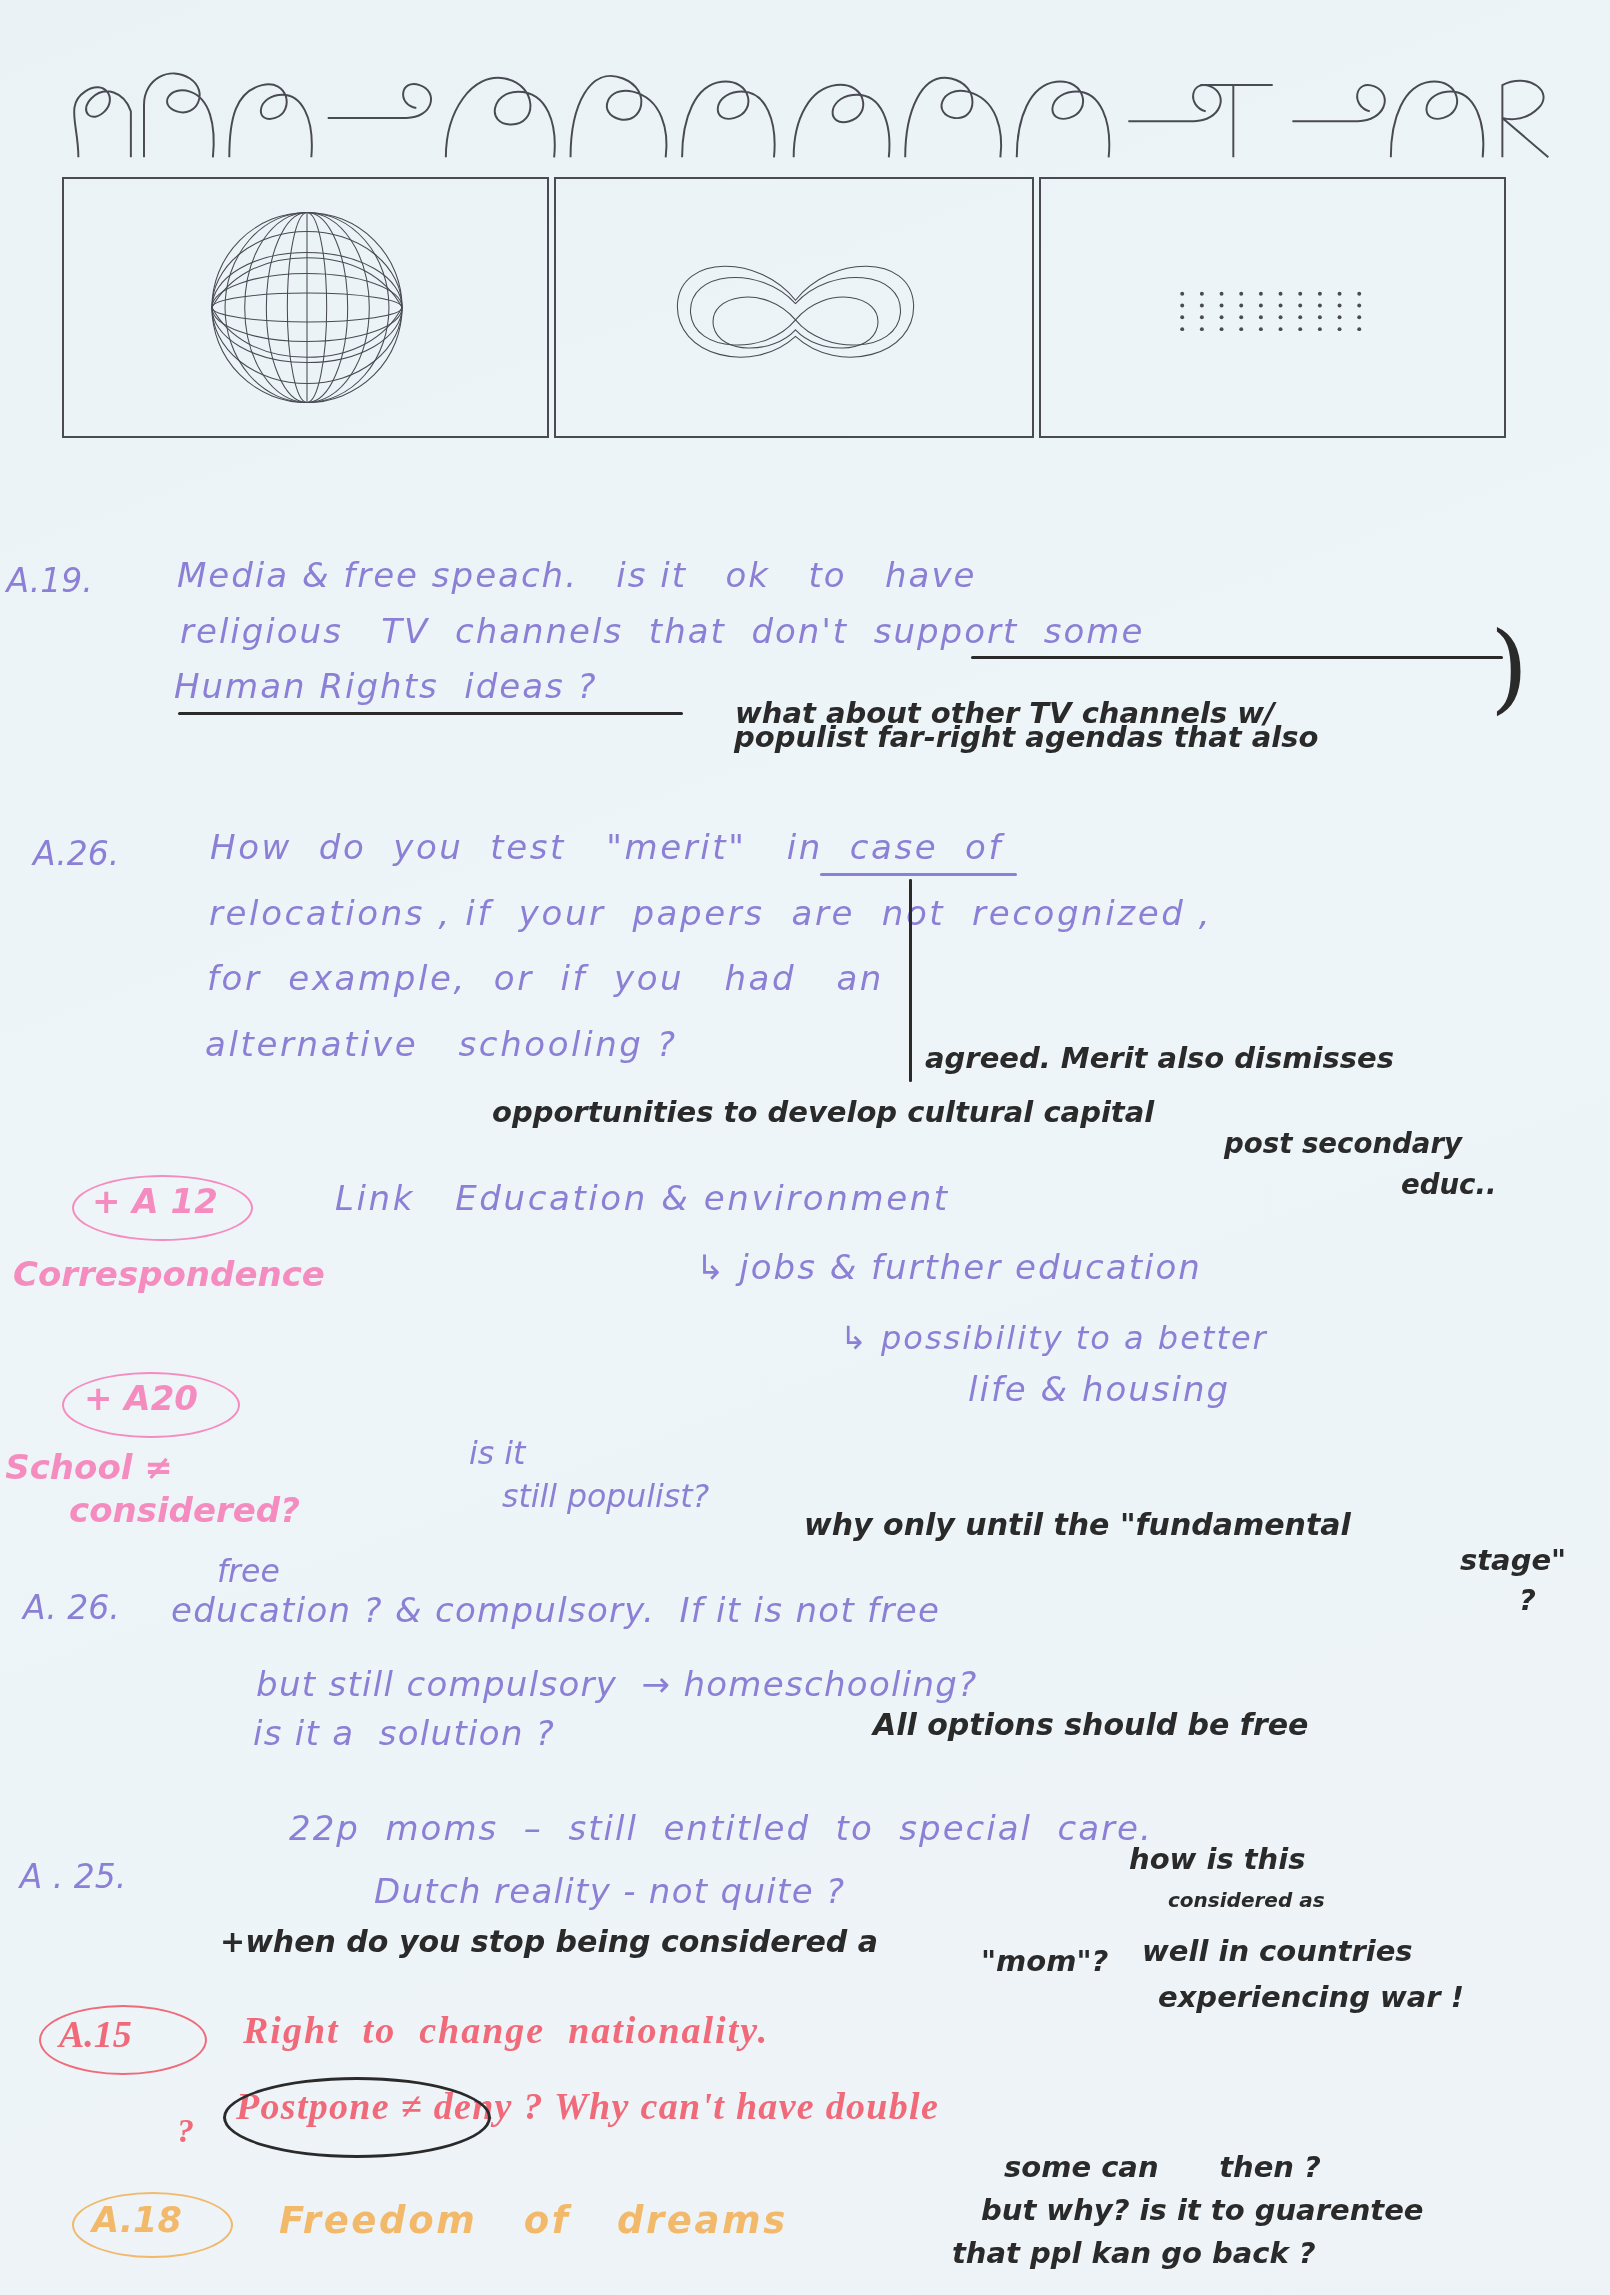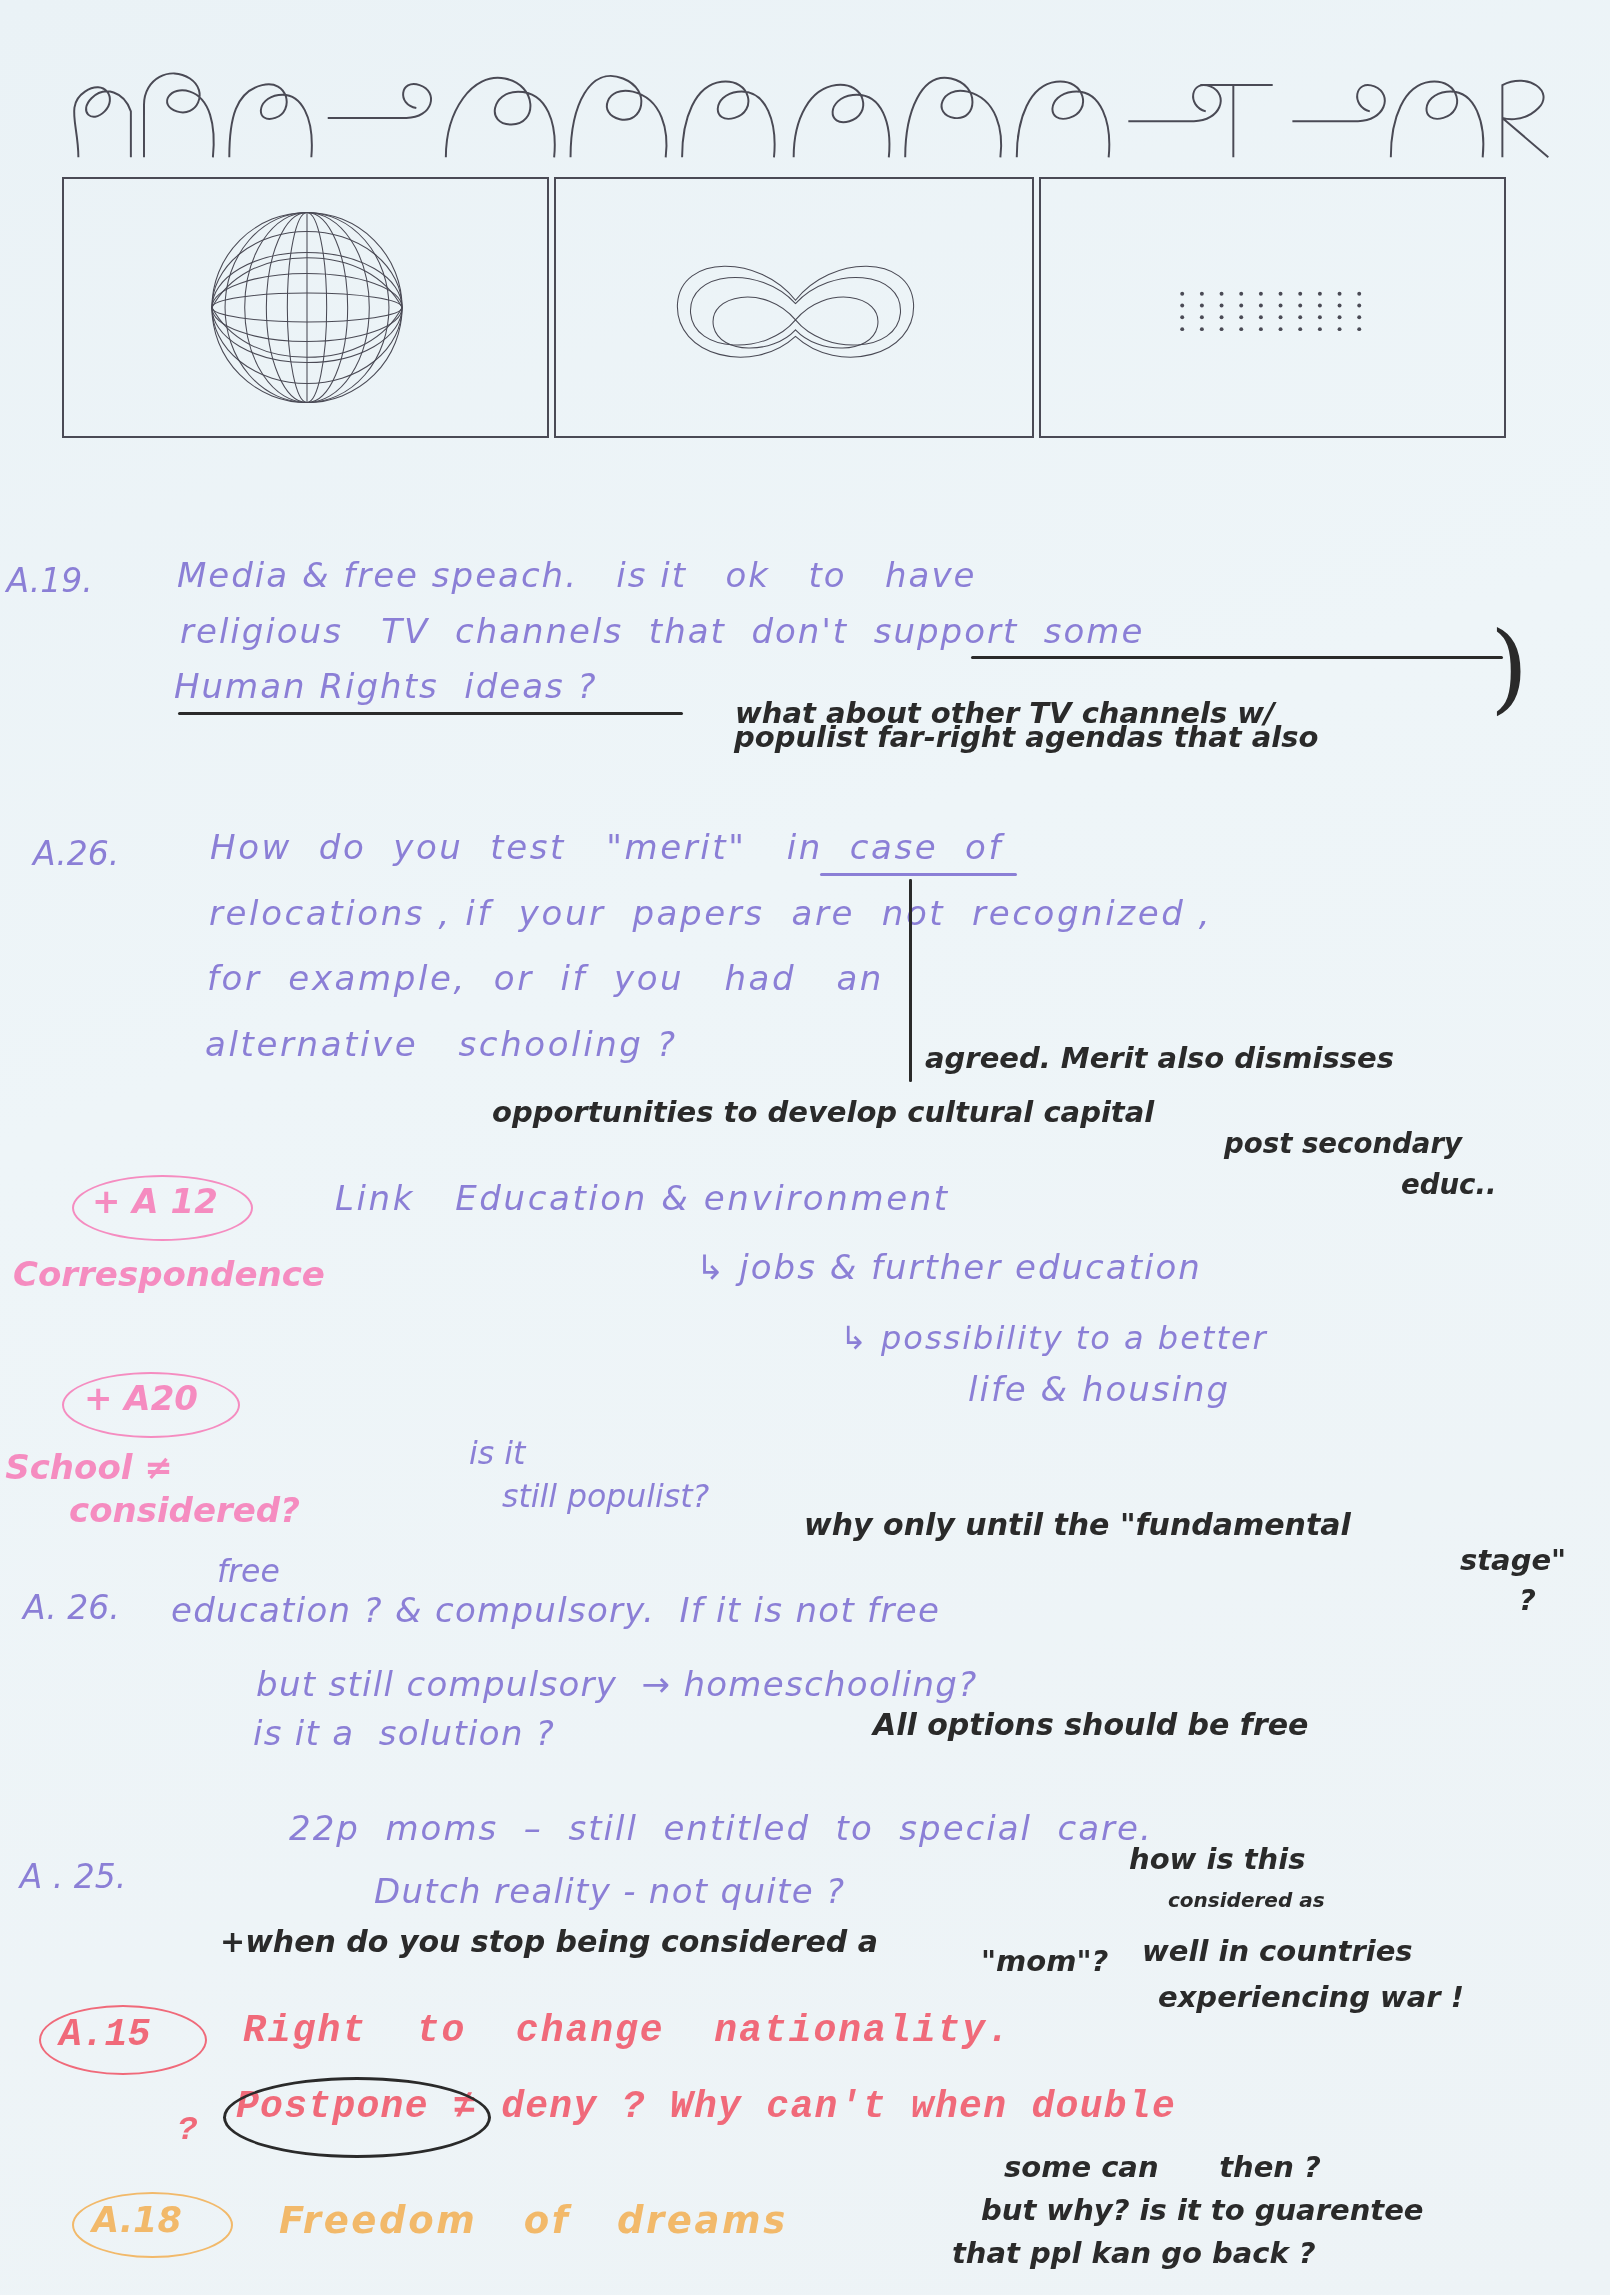--- a/index.html
+++ b/index.html
@@ -64,21 +64,21 @@
     font-weight: 600;
   }
   .pink {
     color: #f58cc0;
     font-family: "DejaVu Sans", sans-serif;
     font-style: italic;
     font-weight: 600;
   }
   .red {
     color: #f06a7a;
-    font-family: Liberation Mono, monospace;
+    font-family: Liberation Serif, serif;
     font-style: italic;
     font-weight: 600;
   }
   .orange {
     color: #f2b96a;
     font-family: "DejaVu Sans", sans-serif;
     font-style: italic;
     font-weight: 600;
   }
 
@@ -263,21 +263,21 @@
 <div class="hw black" style="left:220px; top:1926px; font-size:30px;">+when do you stop being considered a</div>
 <div class="hw black" style="left:981px; top:1946px; font-size:29px;">"mom"?</div>
 <div class="hw black" style="left:1129px; top:1844px; font-size:29px;">how is this</div>
 <div class="hw black" style="left:1168px; top:1890px; font-size:20px;text-align:center;">considered as</div>
 <div class="hw black" style="left:1142px; top:1936px; font-size:29px;">well in countries</div>
 <div class="hw black" style="left:1158px; top:1982px; font-size:29px;">experiencing war !</div>
 
 <div class="ellipse-tag red-tag" style="left:39px; top:2005px; width:164px; height:66px;"></div>
 <div class="hw red" style="left:59px; top:2015px; font-size:38px;">A.15</div>
 <div class="hw red" style="left:243px; top:2011px; font-size:38px; letter-spacing:2px;">Right  to  change  nationality.</div>
-<div class="hw red" style="left:236px; top:2087px; font-size:38px; letter-spacing:1.3px;">Postpone ≠ deny ? Why can't when double</div>
+<div class="hw red" style="left:236px; top:2087px; font-size:38px; letter-spacing:1.3px;">Postpone ≠ deny ? Why can't have double</div>
 <div class="ellipse-tag black-tag" style="left:223px; top:2077px; width:262px; height:75px;"></div>
 <div class="hw red" style="left:177px; top:2113px; font-size:34px;">?</div>
 <div class="hw black" style="left:1004px; top:2152px; font-size:29px;">some can      then ?</div>
 <div class="hw black" style="left:981px; top:2195px; font-size:29px;">but why? is it to guarentee</div>
 <div class="hw black" style="left:952px; top:2238px; font-size:29px;">that ppl kan go back ?</div>
 
 <div class="ellipse-tag orange-tag" style="left:72px; top:2192px; width:157px; height:62px;"></div>
 <div class="hw orange" style="left:92px; top:2202px; font-size:35px;">A.18</div>
 <div class="hw orange" style="left:279px; top:2202px; font-size:37px; letter-spacing:2.6px;">Freedom   of   dreams</div>
 

